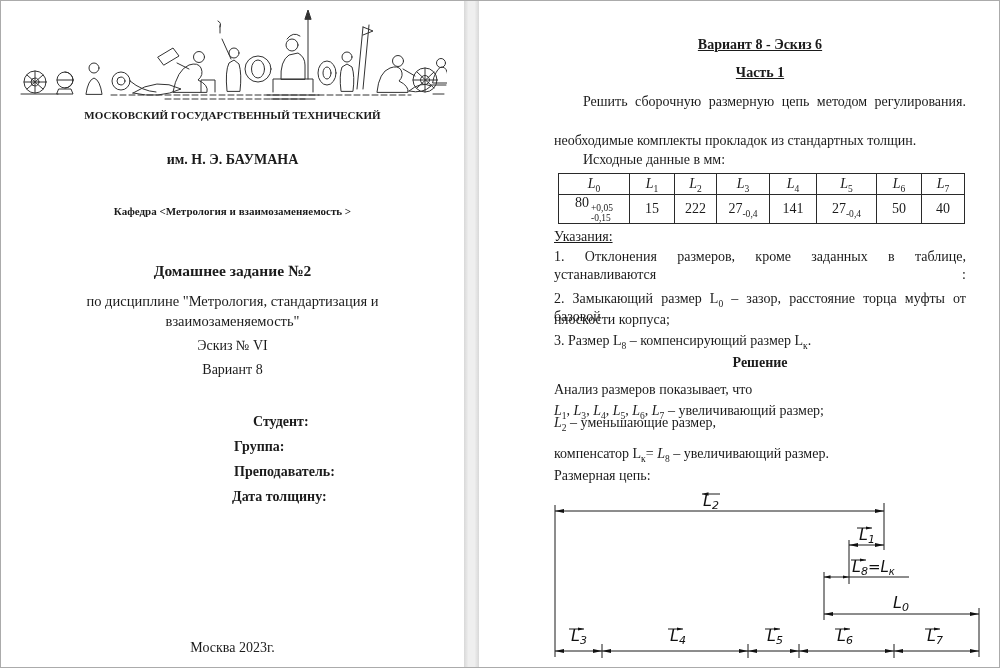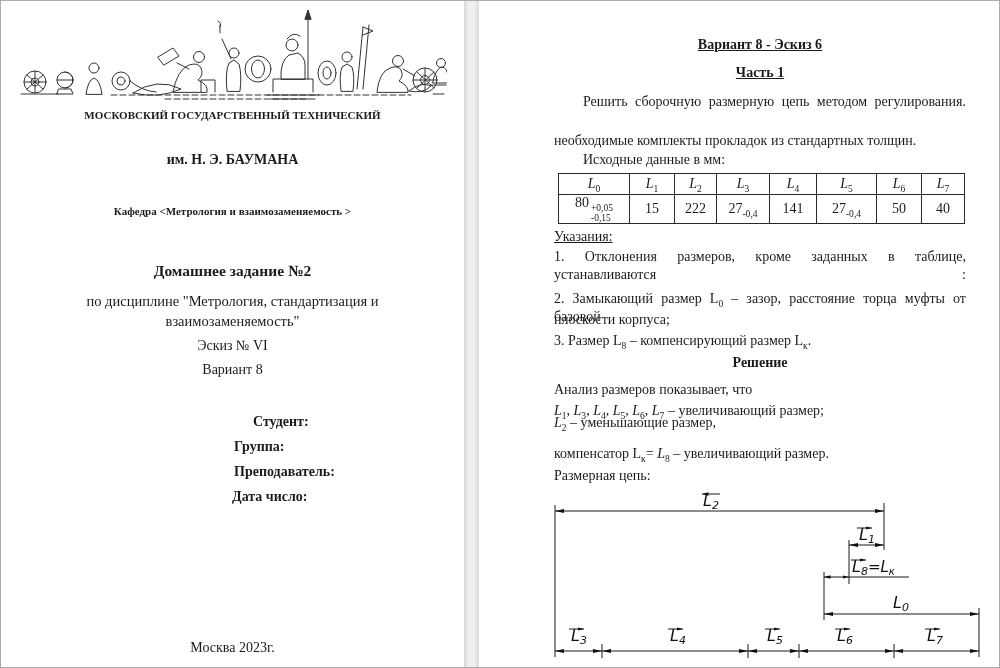--- a/index.html
+++ b/index.html
@@ -107,21 +107,21 @@
 
     <div class="abs ctr b fs155" style="top:261px;">Домашнее задание №2</div>
     <div class="abs ctr fs145" style="top:292px;">по дисциплине "Метрология, стандартизация и</div>
     <div class="abs ctr fs145" style="top:312px;">взаимозаменяемость"</div>
     <div class="abs ctr fs14" style="top:337px;">Эскиз № VI</div>
     <div class="abs ctr fs14" style="top:361px;">Вариант 8</div>
 
     <div class="abs b fs14" style="left:233px;top:413px;margin-left:19px;">Студент:</div>
     <div class="abs b fs14" style="left:233px;top:438px;">Группа:</div>
     <div class="abs b fs14" style="left:233px;top:463px;">Преподаватель:</div>
-    <div class="abs b fs14" style="left:231px;top:488px;">Дата число:</div>
+    <div class="abs b fs14" style="left:231px;top:488px;">Дата толщину:</div>
 
     <div class="abs ctr fs14" style="top:639px;">Москва 2023г.</div>
   </div>
 
   <div id="divider"></div>
 
   <div class="page" id="pageRight">
 
     <div class="rl ctr b fs145" style="top:35px;left:75px;width:412px;text-decoration:underline;">Вариант 8 - Эскиз 6</div>
     <div class="rl ctr b fs145 u" style="top:63px;left:75px;width:412px;">Часть 1</div>

